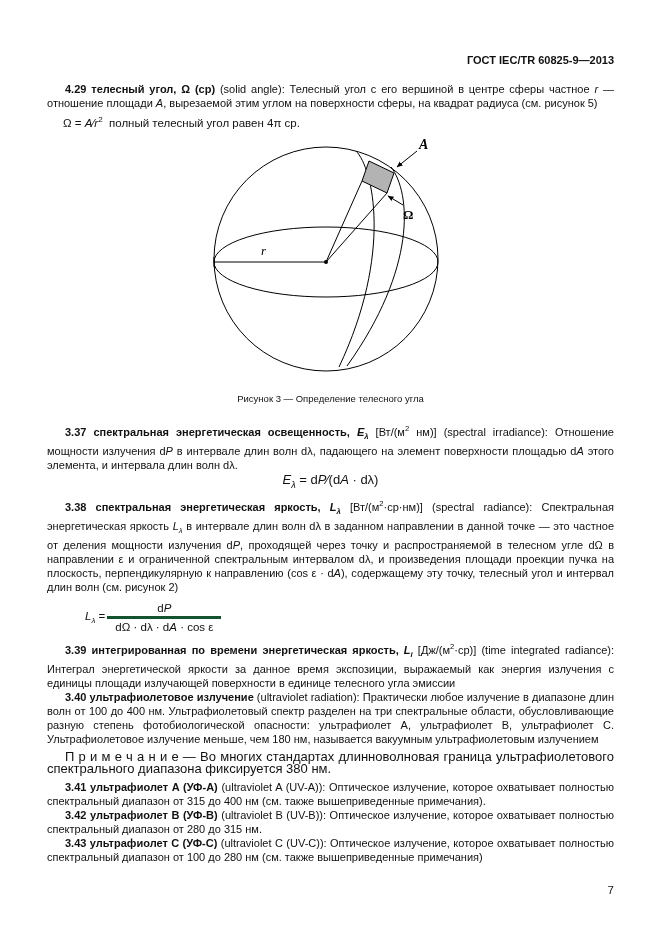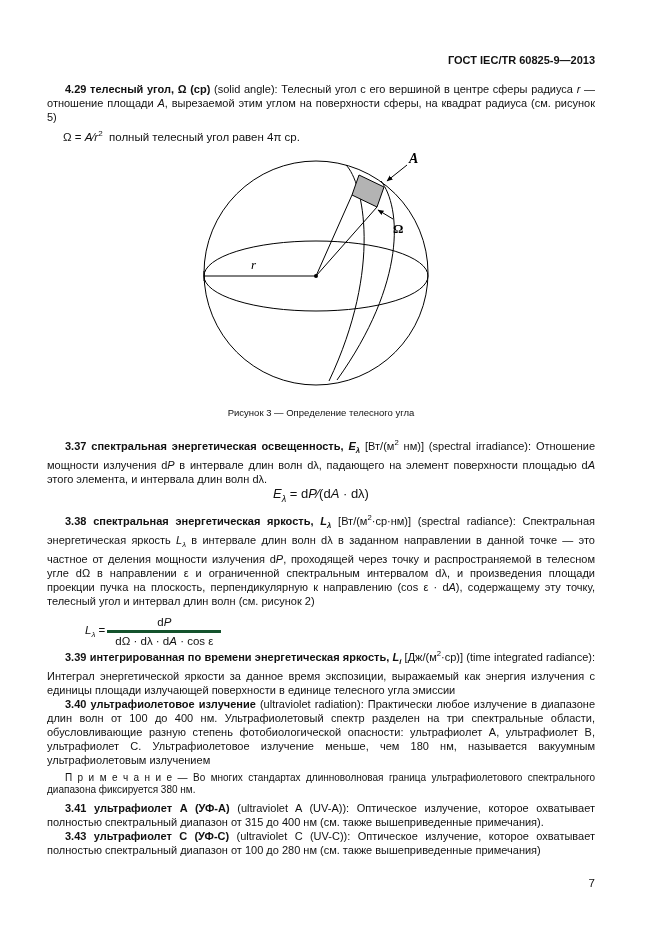--- a/index.html
+++ b/index.html
@@ -11,21 +11,21 @@
     width: 661px;
     height: 935px;
     overflow: hidden;
     font-family: "Liberation Sans", sans-serif;
     color: #111;
   }
   .page {
     box-sizing: border-box;
     width: 661px;
     height: 692px;
-    padding: 54px 66px 0 47px;
+    padding: 54px 47px 0 47px;
     border-radius: 9px;
   }
   .doc-header {
     text-align: right;
     font-weight: bold;
     font-size: 11px;
     margin-bottom: 16px;
   }
   p.def {
     font-size: 11px;
@@ -44,21 +44,21 @@
   }
   .formula-center {
     text-align: center;
     font-size: 13px;
     margin: 0 0 8px 0;
   }
   .formula-left {
     display: flex;
     align-items: center;
     font-size: 11.5px;
-    margin: 8px 0 0 38px;
+    margin: 8px 0 7px 38px;
   }
   .frac {
     display: inline-block;
     text-align: center;
     vertical-align: middle;
     margin-left: 2px;
   }
   .frac .num {
     display: block;
     border-bottom: 3px solid #14532d;
@@ -72,21 +72,21 @@
     margin: 4px auto 0 auto;
     width: 340px;
     text-align: center;
   }
   figcaption {
     font-size: 9.5px;
     margin-top: 8px;
     margin-bottom: 18px;
   }
   p.note {
-    font-size: 10px;
+    font-size: 13px;
     line-height: 12px;
     text-align: justify;
     text-indent: 18px;
     margin: 5px 0 5px 0;
   }
   .page-number {
     text-align: right;
     font-size: 11.5px;
     margin-top: 20px;
   }
@@ -97,21 +97,21 @@
   .lblO { font: bold 13px "Liberation Serif", serif; }
   .lblR { font: italic 13px "Liberation Serif", serif; }
 </style>
 </head>
 <body>
 
 <div class="page">
 
   <div class="doc-header">ГОСТ IEC/TR 60825-9—2013</div>
 
-  <p class="def"><span class="b">4.29 телесный угол, Ω (ср) </span><span>(solid angle): Телесный угол с его вершиной в центре сферы радиуса </span><span class="i">r</span><span> — отношение площади </span><span class="i">A</span><span>, вырезаемой этим углом на поверхности сферы, на квадрат радиуса (см. рисунок 5)</span></p>
+  <p class="def"><span class="b">4.29 телесный угол, Ω (ср) </span><span>(solid angle): Телесный угол с его вершиной в центре сферы частное </span><span class="i">r</span><span> — отношение площади </span><span class="i">A</span><span>, вырезаемой этим углом на поверхности сферы, на квадрат радиуса (см. рисунок 5)</span></p>
 
   <div class="formula-line"><span>Ω = </span><span class="i">A</span><span>∕</span><span class="i">r</span><span class="sup">2</span><span>&nbsp;&nbsp;полный телесный угол равен 4π ср.</span></div>
 
   <figure>
     <svg width="340" height="248" viewBox="0 0 340 248">
       <defs>
         <marker id="arrowhead" markerWidth="7" markerHeight="7" refX="5.5" refY="2.5" orient="auto">
           <path d="M0,0 L6,2.5 L0,5 Z" fill="#000"></path>
         </marker>
       </defs>
@@ -149,18 +149,19 @@
   </div>
 
   <p class="def"><span class="b">3.39 интегрированная по времени энергетическая яркость, </span><span class="b i">L</span><span class="b i sub">i</span><span> [Дж/(м</span><span class="sup">2</span><span>·ср)] (time integrated radiance): Интеграл энергетической яркости за данное время экспозиции, выражаемый как энергия излучения с единицы площади излучающей поверхности в единице телесного угла эмиссии</span></p>
 
   <p class="def"><span class="b">3.40 ультрафиолетовое излучение </span><span>(ultraviolet radiation): Практически любое излучение в диапазоне длин волн от 100 до 400 нм. Ультрафиолетовый спектр разделен на три спектральные области, обусловливающие разную степень фотобиологической опасности: ультрафиолет A, ультрафиолет B, ультрафиолет C. Ультрафиолетовое излучение меньше, чем 180 нм, называется вакуумным ультрафиолетовым излучением</span></p>
 
   <p class="note"><span>П р и м е ч а н и е — Во многих стандартах длинноволновая граница ультрафиолетового спектрального диапазона фиксируется 380 нм.</span></p>
 
   <p class="def"><span class="b">3.41 ультрафиолет A (УФ-A) </span><span>(ultraviolet A (UV-A)): Оптическое излучение, которое охватывает полностью спектральный диапазон от 315 до 400 нм (см. также вышеприведенные примечания).</span></p>
 
+  <p class="def"><span class="b">3.42 ультрафиолет B (УФ-B) </span><span>(ultraviolet B (UV-B)): Оптическое излучение, которое охватывает полностью спектральный диапазон от 280 до 315 нм.</span></p>
 
   <p class="def"><span class="b">3.43 ультрафиолет C (УФ-C) </span><span>(ultraviolet C (UV-C)): Оптическое излучение, которое охватывает полностью спектральный диапазон от 100 до 280 нм (см. также вышеприведенные примечания)</span></p>
 
   <div class="page-number">7</div>
 
 </div>
 
 </body></html>

